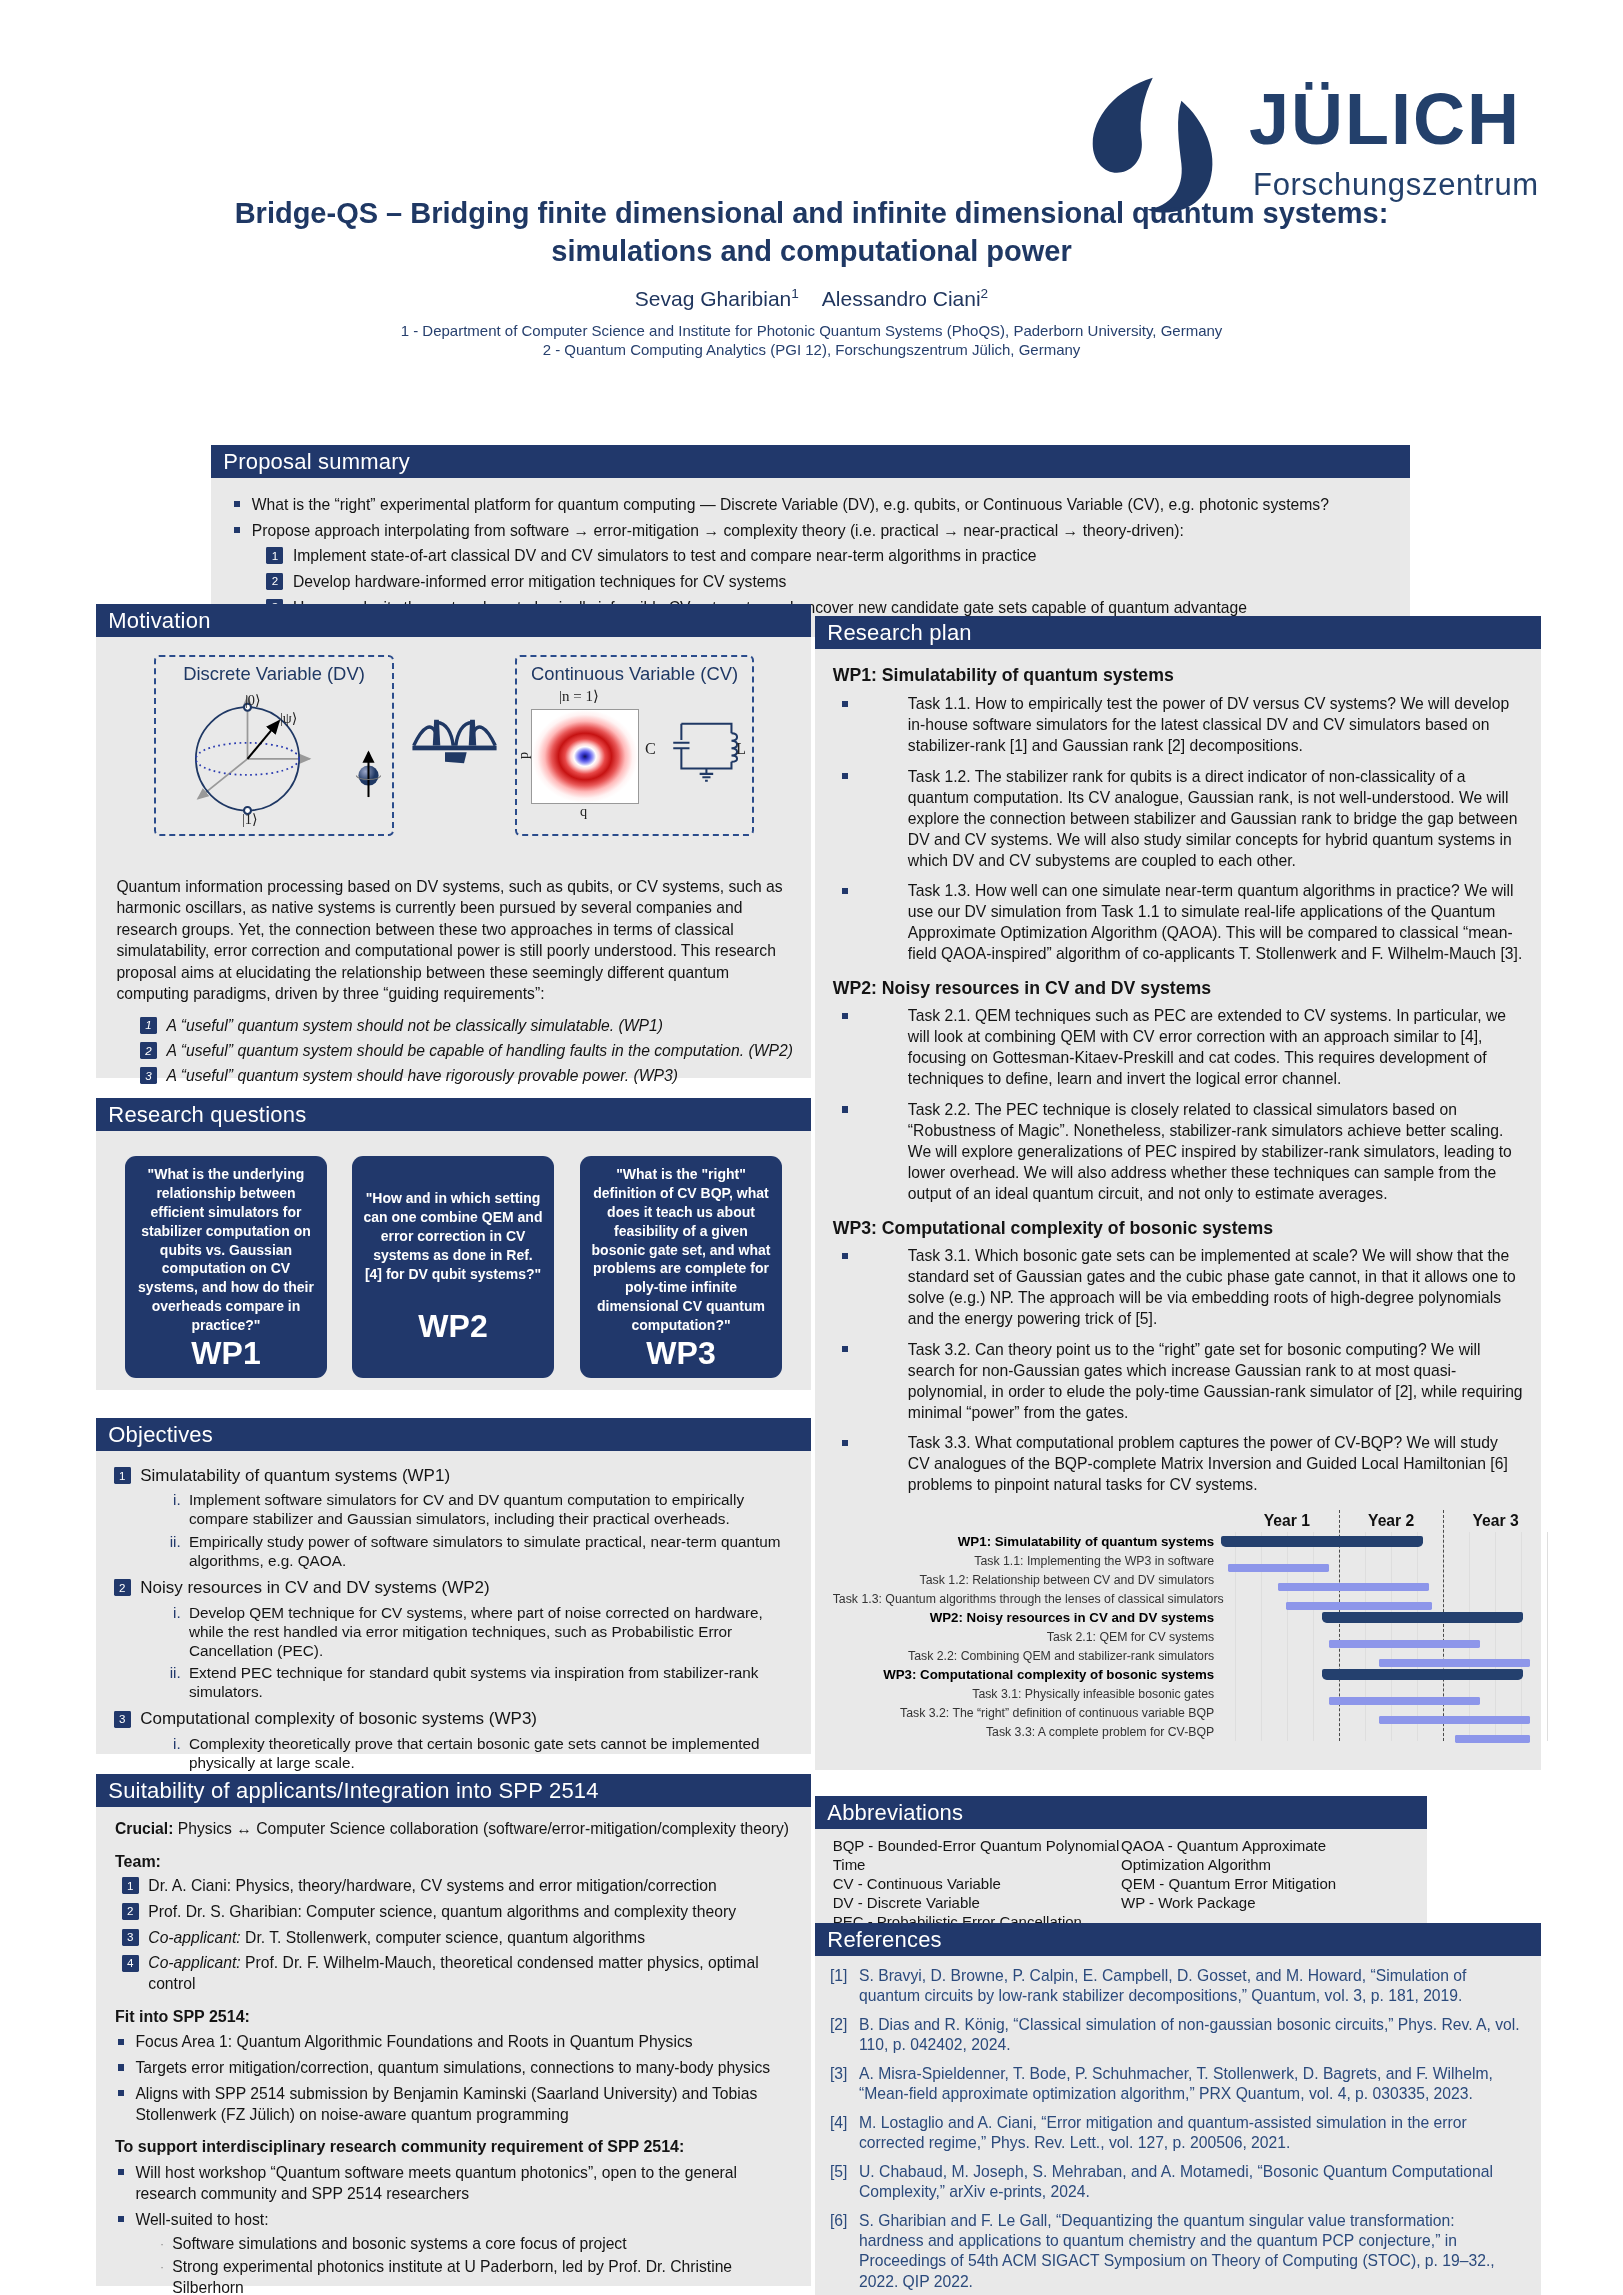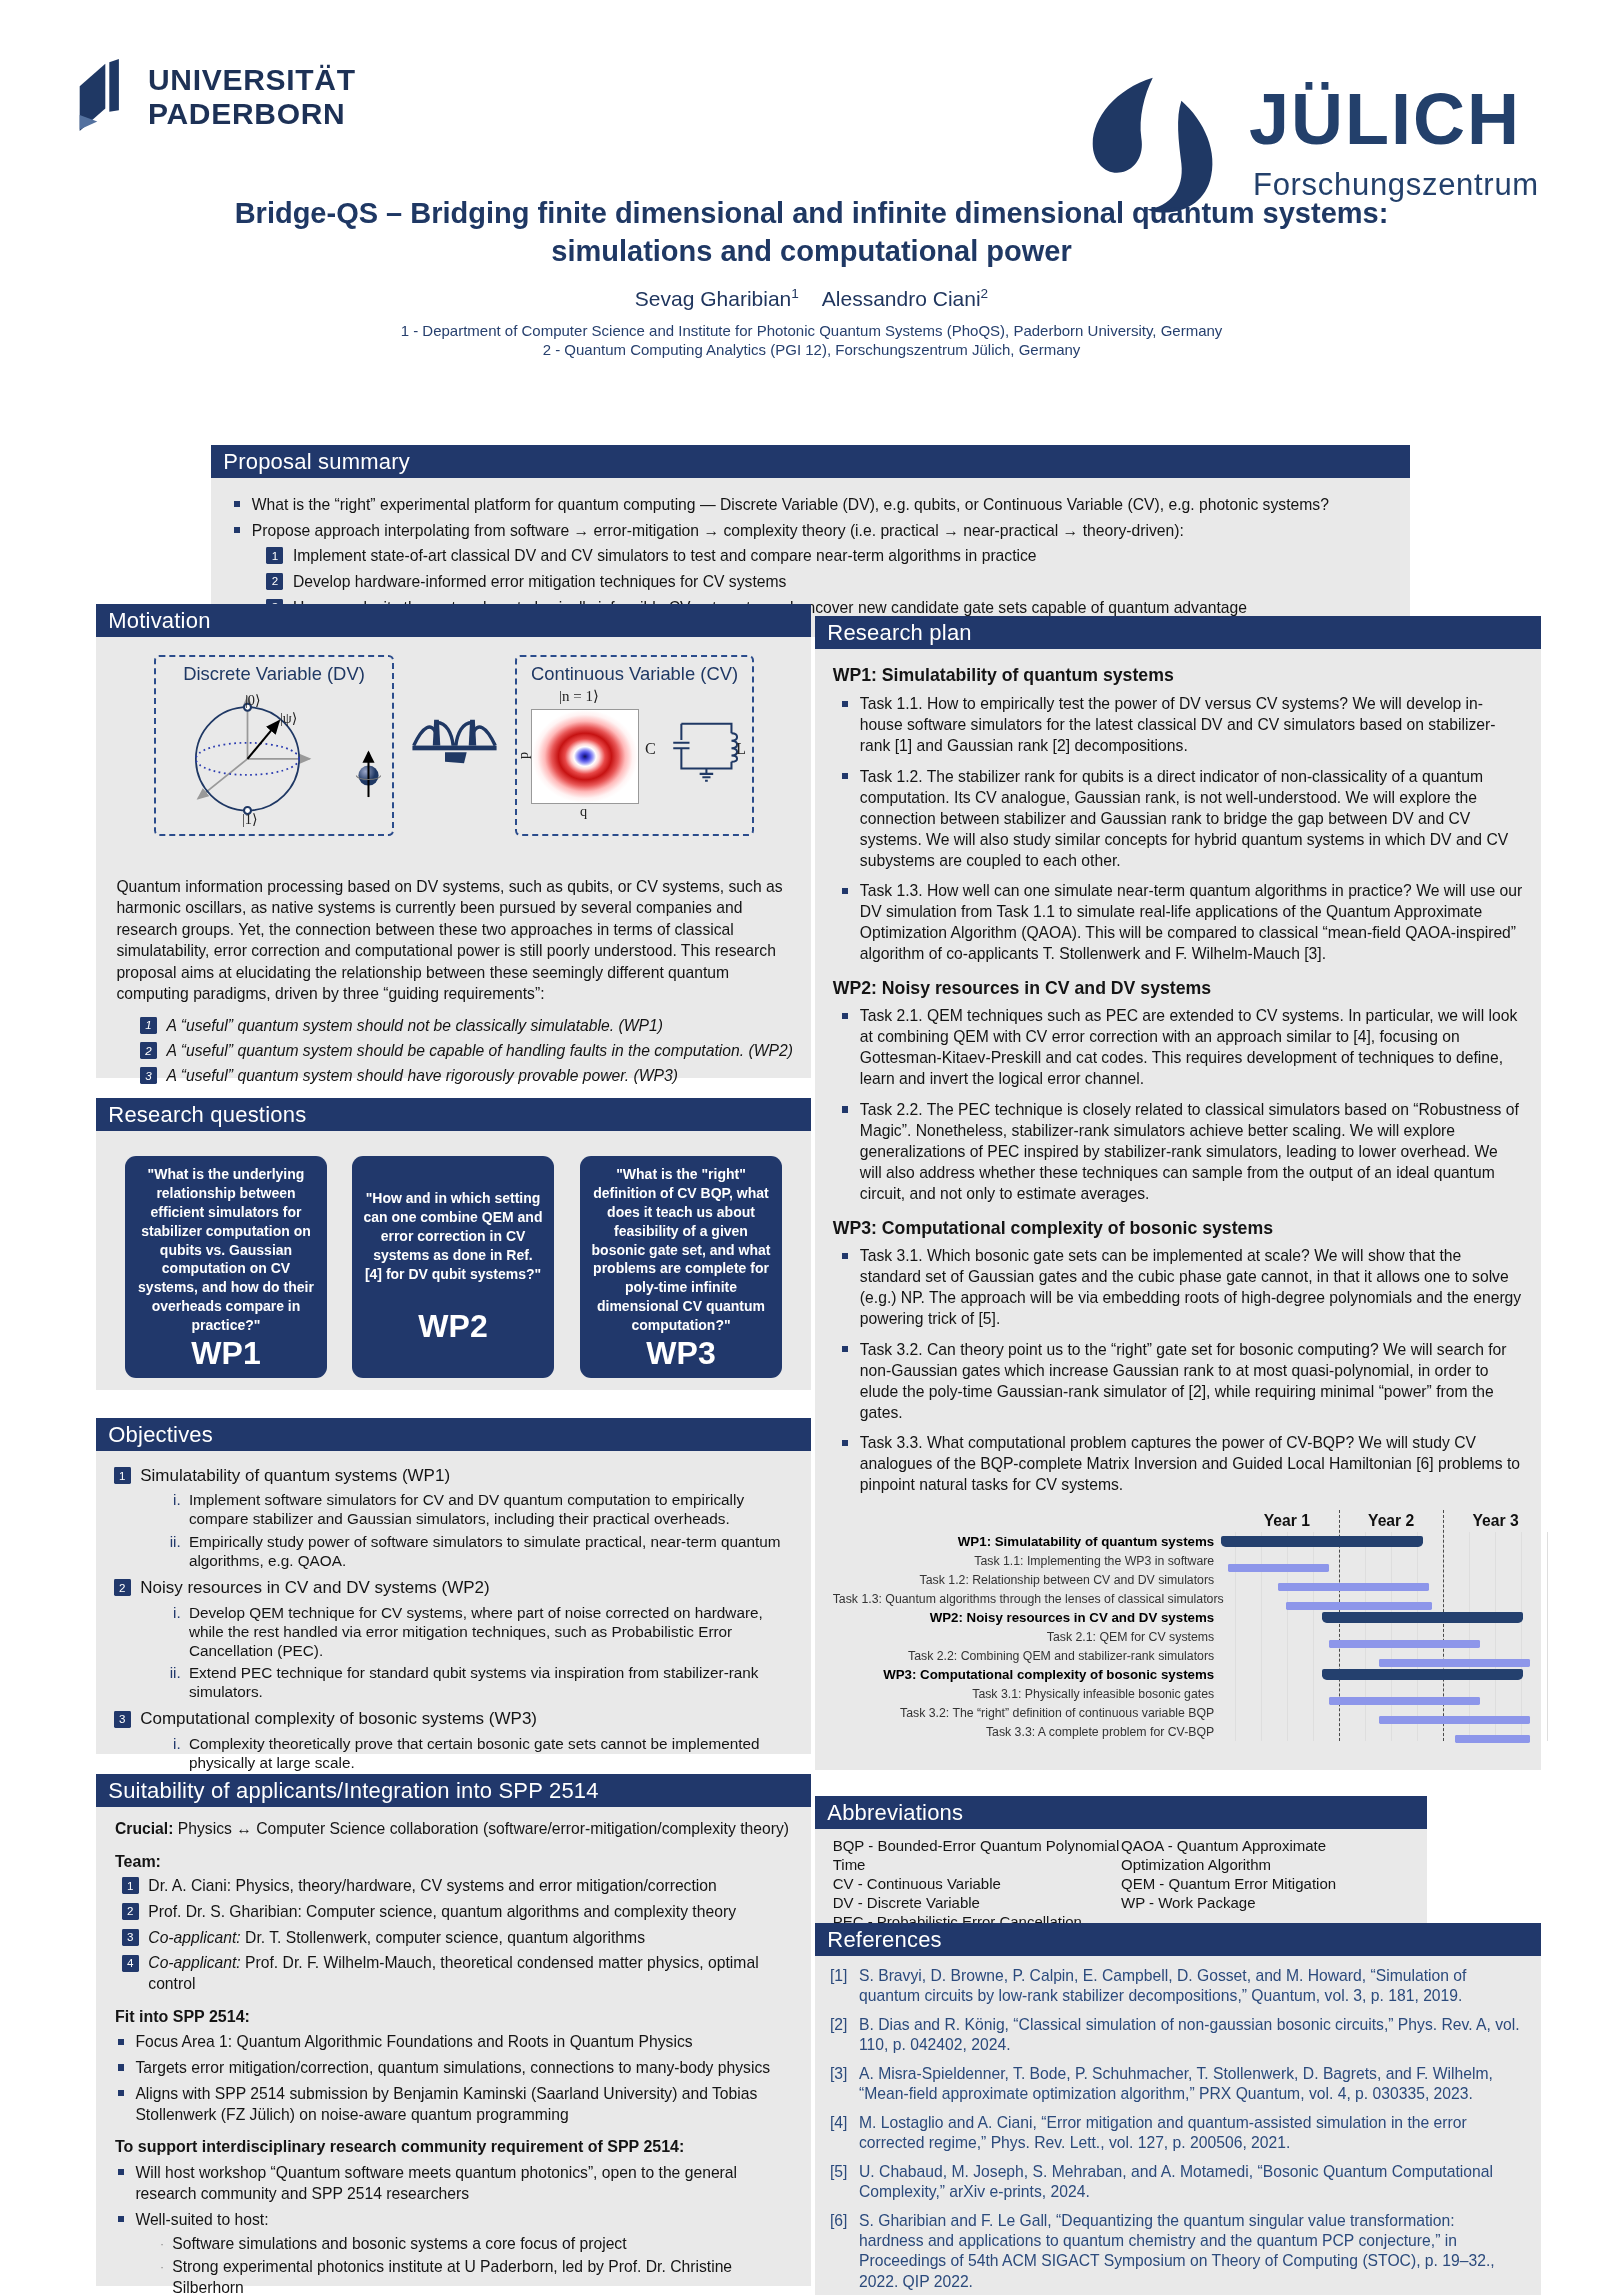--- a/index.html
+++ b/index.html
@@ -81,21 +81,21 @@
   .it { font-style:italic; }
   .suit-h { font-weight:bold; font-size:16px; margin:13.6px 0 5.4px 0; }
   .team-item { display:flex; margin:5.4px 0 5.4px 6.8px; line-height:20.4px; }
   .sub-dash { display:flex; margin:2.7px 0 2.7px 45px; line-height:20.4px; }
   .dash-mark { flex:none; color:#888; margin-right:8.2px; font-size:12.3px; line-height:20.4px; }
 
   
   #rplan { left:815px; top:616px; width:726px; }
   #rplan .sec-body { height:1118px; padding:2.7px 17.7px 0 17.7px; }
   .wp-head { font-size:17.7px; font-weight:bold; margin:13.6px 0 5.4px 0; }
-  .task { display:flex; margin:6.8px 0 9.5px 6.8px; font-size:15.7px; line-height:21px; }
+  .task { display:flex; margin:6.8px 0 9.5px 6.8px; font-size:15.7px; line-height:21px;gap:48px; }
 
   
   .gantt { position:relative; margin-top:16.3px; }
   .g-years { display:flex; margin-left:402px; width:313px; }
   .g-years span { flex:1; text-align:center; font-weight:bold; font-size:15.7px; color:#111; }
   .g-rows { position:relative; margin-top:2.7px; }
   .g-row { display:flex; align-items:center; height:19px; }
   .g-label { width:395px; text-align:right; padding-right:6.8px; font-size:12.3px; color:#333; white-space:nowrap; }
   .g-label.wp { font-weight:bold; font-size:13.3px; color:#000; }
   .g-track { position:relative; width:313px; height:19px; }
@@ -116,31 +116,20 @@
   .ref-num { flex:none; width:29px; text-align:left; }
 
   svg .nav { fill:#1f3864; }
   svg .stk { stroke:#1f3864; fill:none; }
 </style>
 </head>
 <body>
 
 <div class="page">
 
-  <div class="upb">
-    <svg width="57" height="76" viewBox="0 0 70 95">
-      <polygon class="nav" points="4,90 4,34 36,6 36,62"></polygon>
-      <polygon class="nav" points="41,4 53,0 53,64 41,66"></polygon>
-      <polygon points="4,70 26,78 4,88" fill="#53719f"></polygon>
-    </svg>
-    <div class="upb-text">
-      <div>UNIVERSITÄT</div>
-      <div>PADERBORN</div>
-    </div>
-  </div>
 
   <div class="juelich">
     <svg class="juelich-mark" width="143" height="143" viewBox="0 0 100 100">
       <path class="nav" d="M46,2 C20,10 4,30 4,48 C4,62 14,70 24,68 C34,66 40,56 38,44 C36,30 40,14 46,2 Z"></path>
       <path class="nav" d="M66,18 C82,32 92,54 86,74 C80,94 58,100 42,94 C58,92 68,80 66,62 C64,46 62,30 66,18 Z"></path>
     </svg>
     <div class="juelich-name">JÜLICH</div>
     <div class="juelich-sub">Forschungszentrum</div>
   </div>
 

